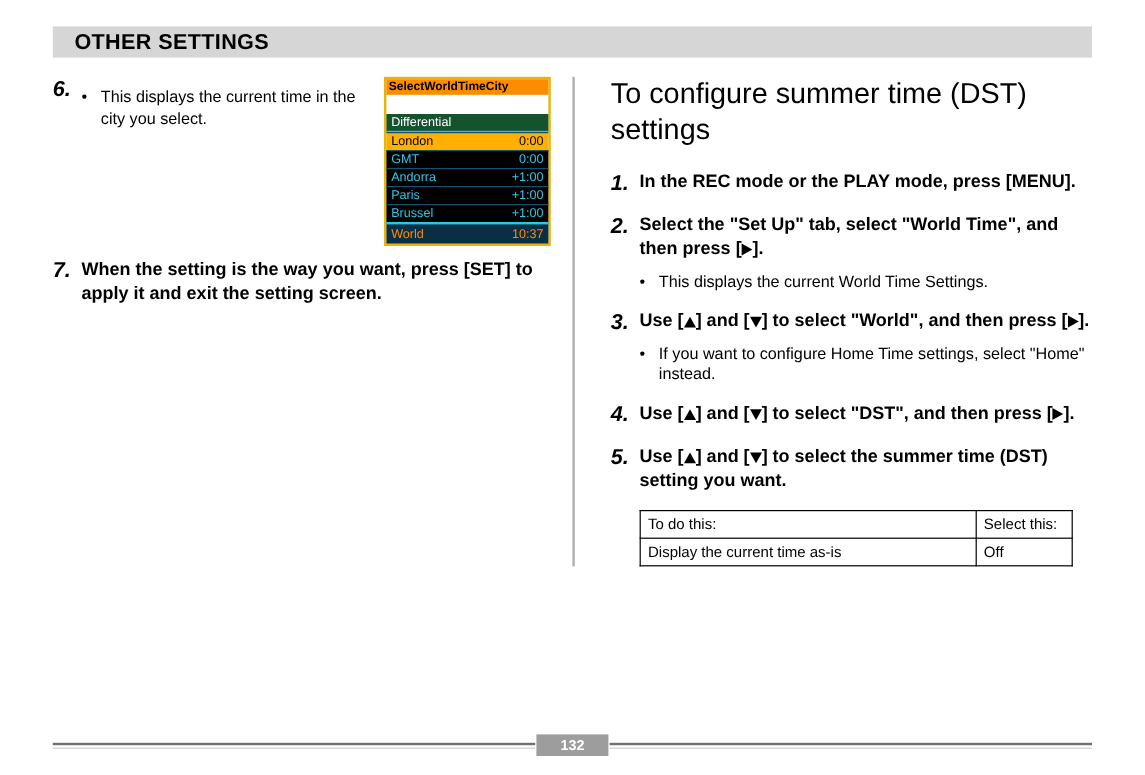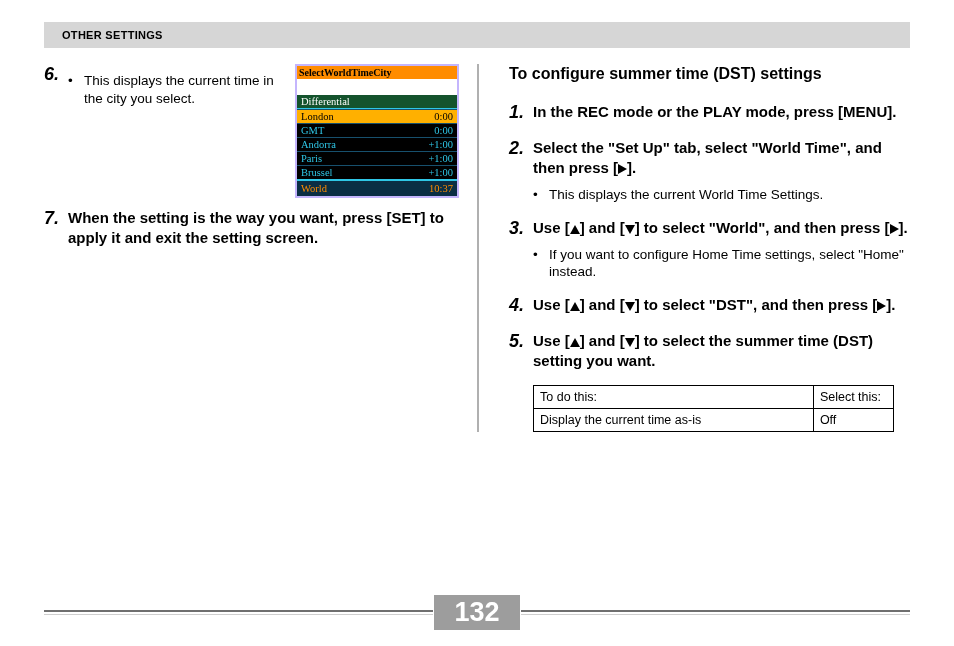--- a/index.html
+++ b/index.html
@@ -14,21 +14,21 @@
   }
   .page {
     padding: 22px 44px 0 44px;
   }
   .header-bar {
     background: #d6d6d6;
     height: 26px;
     line-height: 26px;
     padding-left: 18px;
     font-weight: bold;
-    font-size: 11px;
+    font-size: 18px;
     letter-spacing: 0.3px;
   }
   .columns {
     display: flex;
     margin-top: 16px;
   }
   .col {
     width: 50%;
   }
   .col-left {
@@ -67,23 +67,23 @@
   }
   .bullet .dot {
     min-width: 16px;
   }
   .step6-wrap {
     display: flex;
     align-items: flex-start;
   }
   .step6-text { flex: 1; padding-right: 10px; }
   .lcd {
-    width: 164px;
-    border: 2px solid #c4b5fd;
-    font-family: Liberation Serif, serif;
+    width: 139px;
+    border: 2px solid #eab308;
+    font-family: Liberation Sans, sans-serif;
     font-size: 10.5px;
     margin-left: 2px;
   }
   .lcd .title {
     background: #ff8c00; color: #000; padding: 1px 2px; font-weight: bold;
     font-size: 10px;
   }
   .lcd .diff {
     background: #14532d; color: #fff; padding: 1px 4px;
     border-bottom: 1px solid #2fc6e6;
@@ -97,22 +97,22 @@
   }
   .lcd .row.sel {
     background: #ffb000; color: #000;
   }
   .lcd .time {
     background: #0a2e44; color: #ff8c00;
     display: flex; justify-content: space-between;
     padding: 2px 4px; border-top: 2px solid #2fc6e6;
   }
   .section-title {
-    font-weight: bold;
-    font-size: 16px;
+    font-weight: normal;
+    font-size: 24px;
     line-height: 1.25;
     margin-bottom: 18px;
   }
   table.opt {
     border-collapse: collapse;
     width: 90%;
     margin-left: 24px;
     font-size: 12.5px;
     margin-top: 6px;
   }
@@ -141,21 +141,21 @@
     flex: 1;
     border-top: 2px solid #6f6f6f;
     border-bottom: 1px solid #cfcfcf;
     height: 0;
     padding-top: 2px;
   }
   .page-badge {
     background: #9d9d9d;
     color: #fff;
     font-weight: bold;
-    font-size: 27px;
+    font-size: 12px;
     padding: 2px 20px;
     margin: 0 1px;
   }
 </style>
 </head>
 <body>
 
 <div class="page">
   <div class="header-bar">OTHER SETTINGS</div>
 

